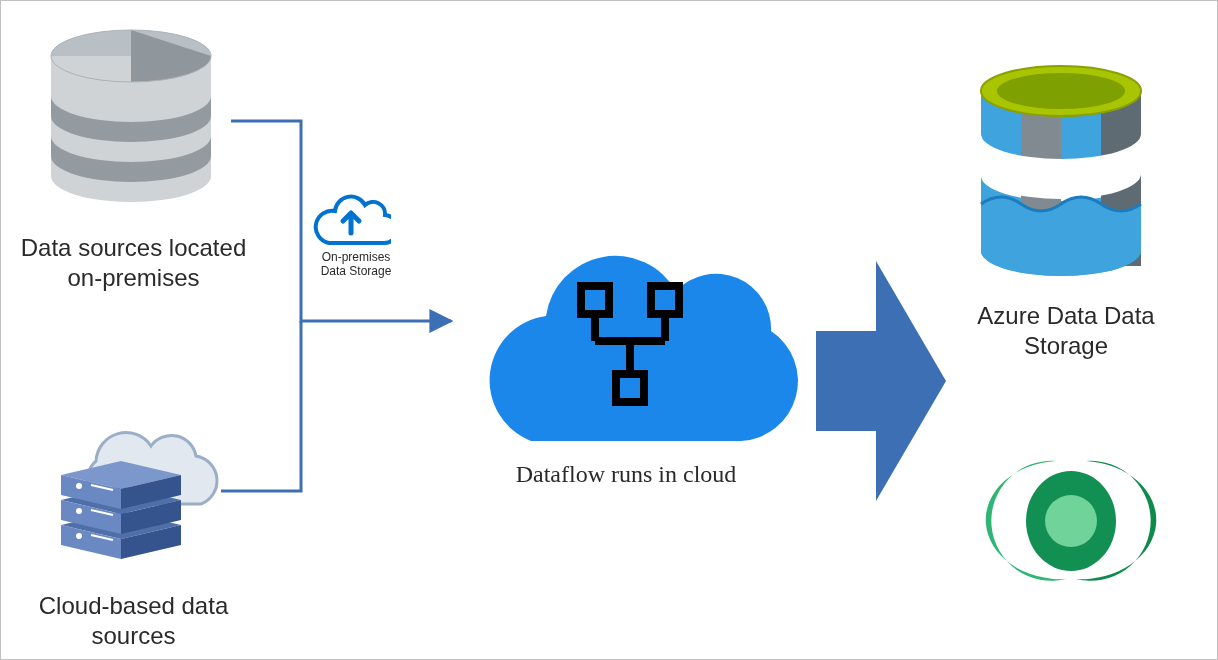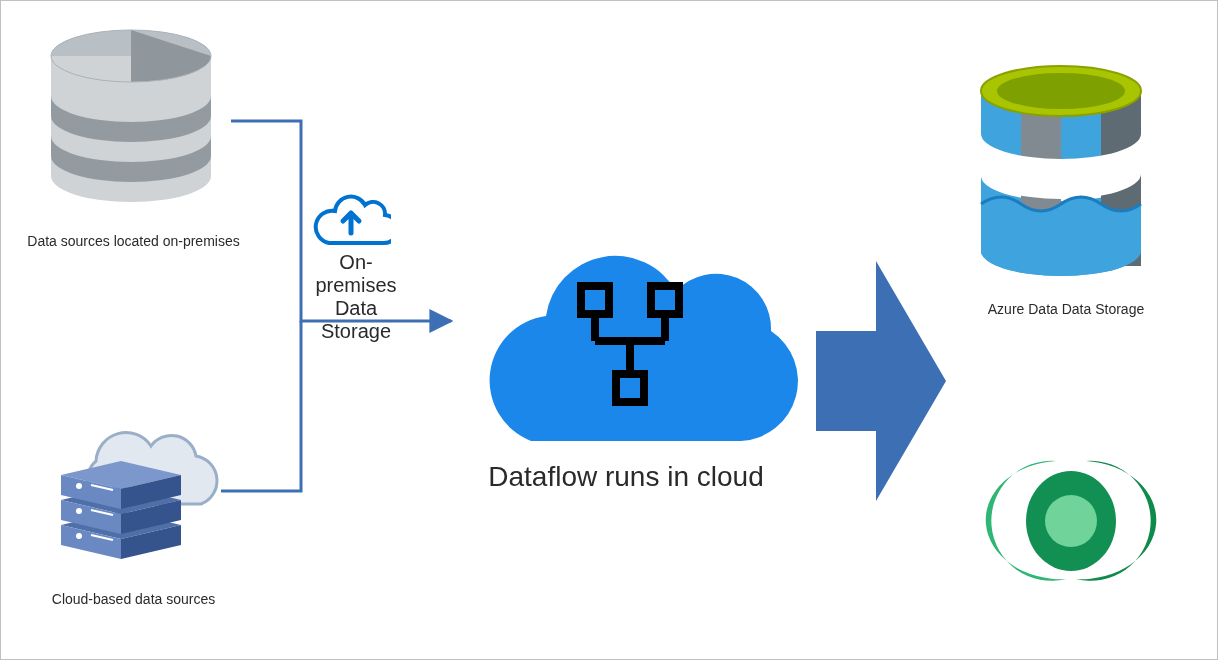--- a/index.html
+++ b/index.html
@@ -14,29 +14,30 @@
   .canvas {
     position: relative;
     width: 1218px;
     height: 660px;
     border: 1px solid #c0c0c0;
     box-sizing: border-box;
   }
   .label {
     position: absolute;
     text-align: center;
-    font-size: 14px;
+    font-size: 24px;
     color: #2a2a2a;
     line-height: 1.25;
   }
   .big-label {
-    font-size: 28px;
+    font-size: 24px;
+    font-family: Liberation Serif, serif;
   }
   .small-label {
-    font-size: 20px;
+    font-size: 12px;
     line-height: 1.15;
   }
   .icon-pos { position: absolute; }
 </style>
 </head>
 <body>
 
 <div class="canvas">
 
   <div class="icon-pos" style="left:40px; top:25px;">

